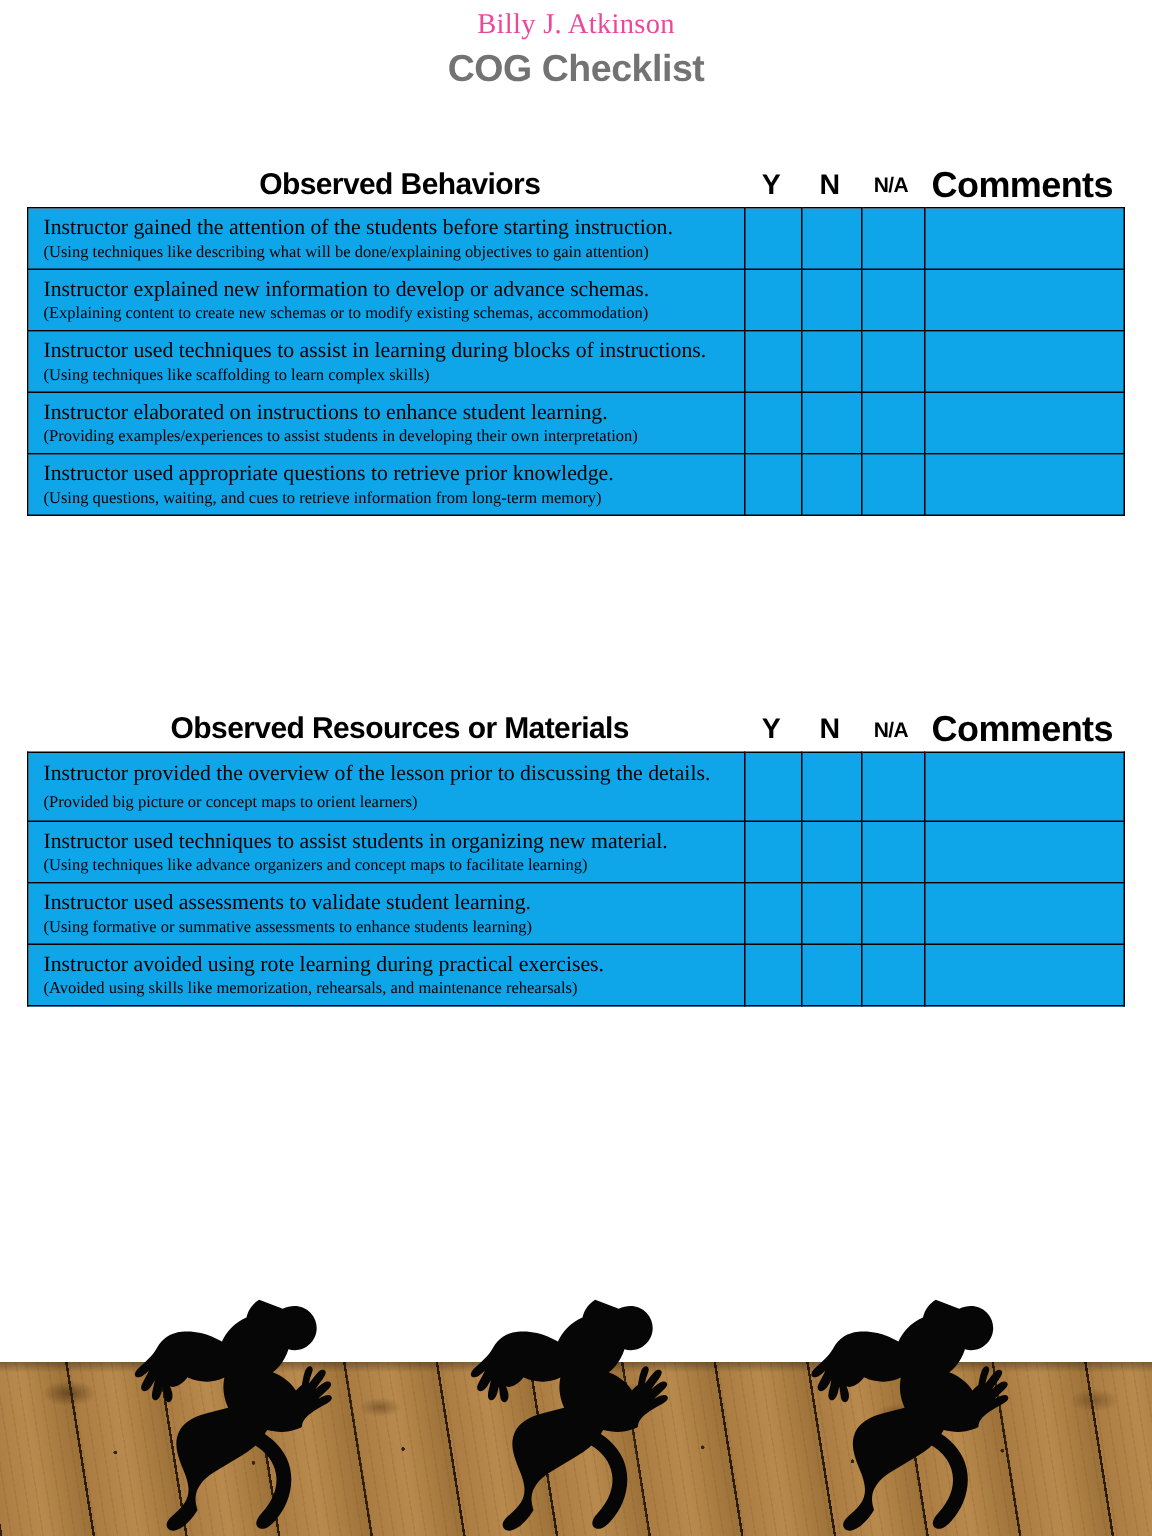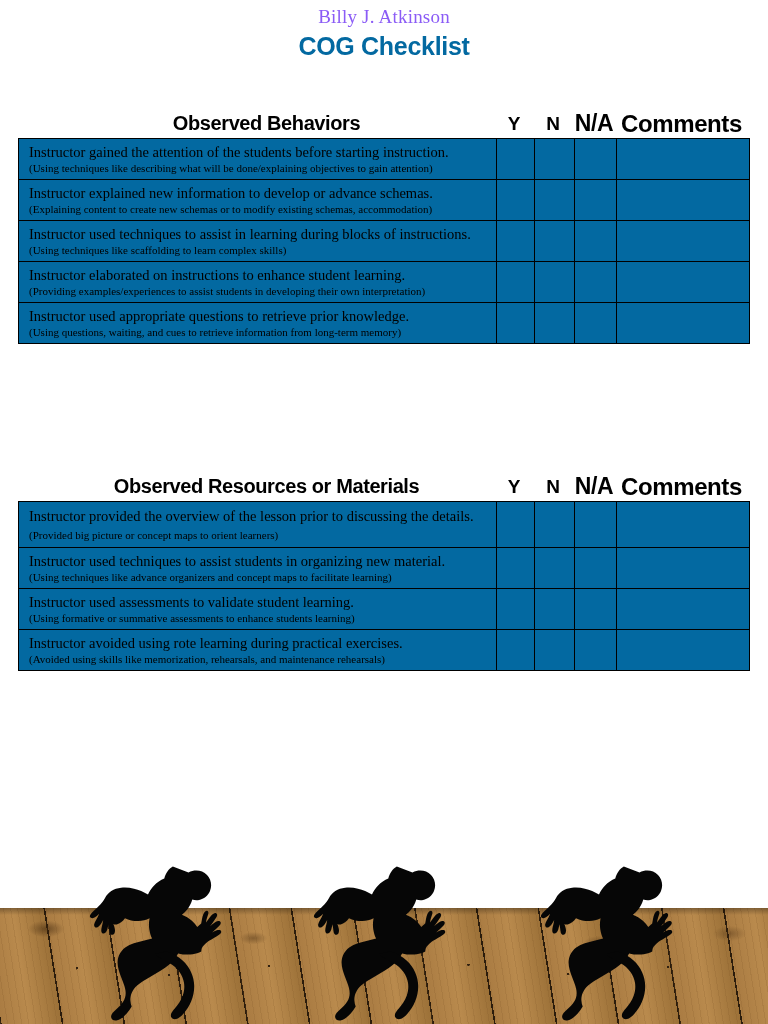--- a/index.html
+++ b/index.html
@@ -9,21 +9,21 @@
     background:#ffffff;
     font-family:"Liberation Serif", serif;
     overflow:hidden;
   }
 
   
   .doc-header { text-align:center; padding-top:4px; }
   .author-name {
     font-family:"Liberation Serif", serif;
     font-size:19px;
-    color:#8b5cf6;
+    color:#ec4899;
     line-height:26px;
     letter-spacing:0.2px;
   }
   .doc-title {
     font-family:"Liberation Sans", sans-serif;
     font-weight:bold;
     font-size:25px;
     line-height:32px;
     letter-spacing:-0.3px;
   }
@@ -40,33 +40,33 @@
     font-family:"Liberation Sans", sans-serif;
     font-weight:bold;
     font-size:20px;
     line-height:21px;
     color:#000;
     letter-spacing:-0.4px;
   }
   .sh-title   { width:477px; text-align:center; padding-left:20px; }
   .sh-y       { width:38px;  text-align:center; font-size:19px; }
   .sh-n       { width:40px;  text-align:center; font-size:19px; }
-  .sh-na      { width:42px;  text-align:center; font-size:23px; }
+  .sh-na      { width:42px;  text-align:center; font-size:14px; }
   .sh-comments{ width:133px; text-align:center; font-size:24px; }
 
   table.checklist {
     width:732px;
     border-collapse:collapse;
     table-layout:fixed;
     margin-top:2px;
   }
   table.checklist td {
     border:1.6px solid #000;
     vertical-align:top;
-    background:#0369a1;
+    background:#0ea5e9;
   }
   td.c-item { width:477px; padding:5px 6px 4px 10px; }
   td.c-y    { width:38px; }
   td.c-n    { width:40px; }
   td.c-na   { width:42px; }
   td.c-comm { width:133px; }
 
   .item-main {
     font-family:"Liberation Serif", serif;
     font-size:14.5px;
@@ -138,21 +138,21 @@
   #runner-2 { left:300px; }
   #runner-3 { left:527px; }
   .runner svg { display:block; width:100%; height:100%; overflow:visible; }
   .runner svg path { fill:#060606; }
 </style>
 </head>
 <body>
 
 <div class="doc-header">
   <div class="author-name">Billy J. Atkinson</div>
-  <div class="doc-title" style="color: #0369a1;">COG Checklist</div>
+  <div class="doc-title" style="color: #737373;">COG Checklist</div>
 </div>
 
 <div class="section" id="section-behaviors">
   <div class="section-head">
     <div class="sh-title">Observed Behaviors</div>
     <div class="sh-y">Y</div>
     <div class="sh-n">N</div>
     <div class="sh-na">N/A</div>
     <div class="sh-comments">Comments</div>
   </div>

